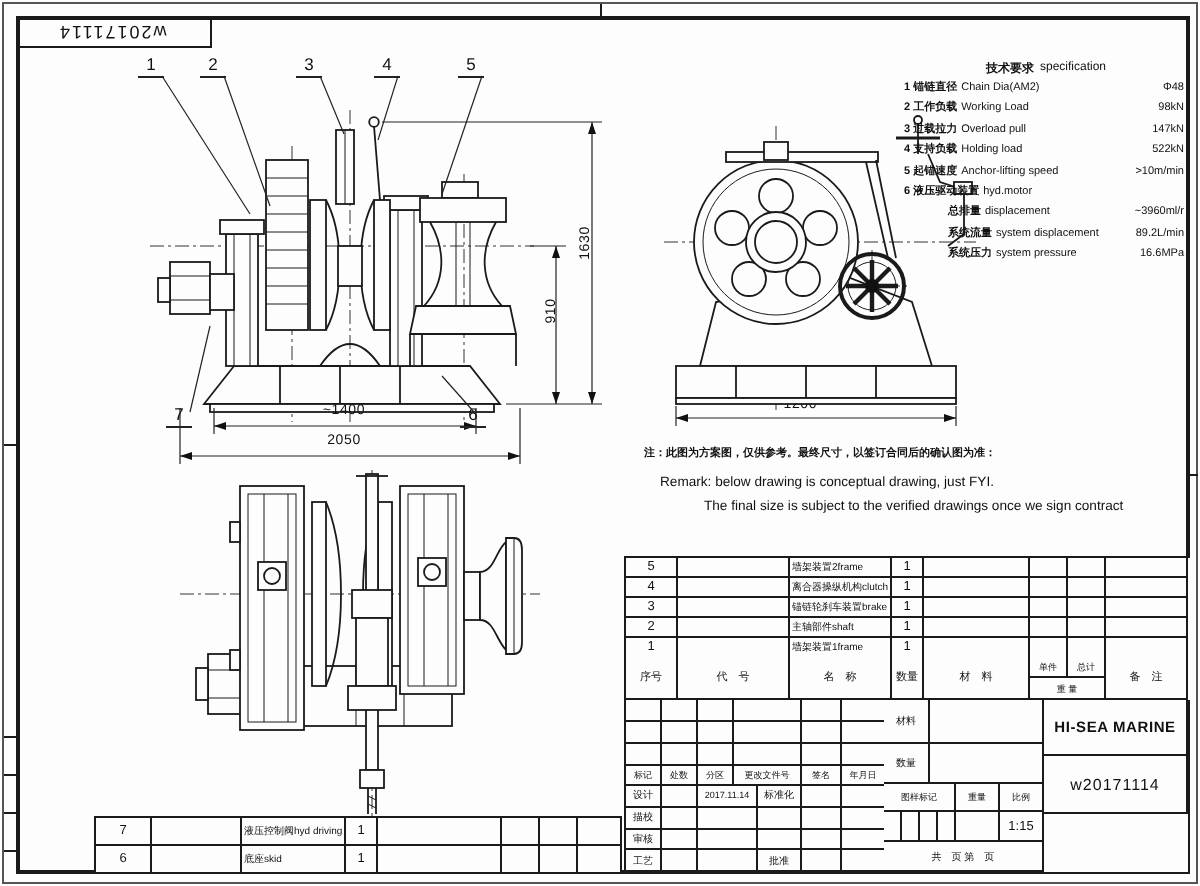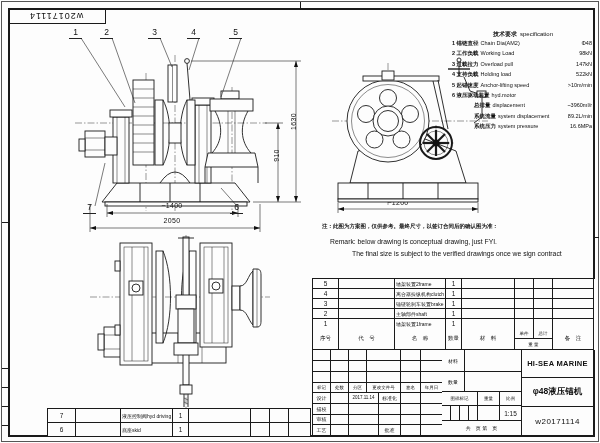--- a/index.html
+++ b/index.html
@@ -519,17 +519,16 @@
     <div></div>
     <div></div>
     <div class="c-num">1:15</div>
   </div>
   <div class="abs grid no-top no-left" style="left:442px;top:421px;width:80px;grid-template-columns:80px;grid-auto-rows:15px;">
     <div class="tb-label">共　页 第　页</div>
   </div>
 
   <div class="abs grid no-top no-left" style="left:522px;top:350px;width:72px;grid-template-columns:72px;grid-template-rows:28px 29px 29px;">
     <div class="company">HI-SEA MARINE</div>
-    <div class="tb-big">φ48液压锚机</div>
     <div class="dwgno">w20171114</div>
   </div>
 
 </div>
 
 </body></html>

